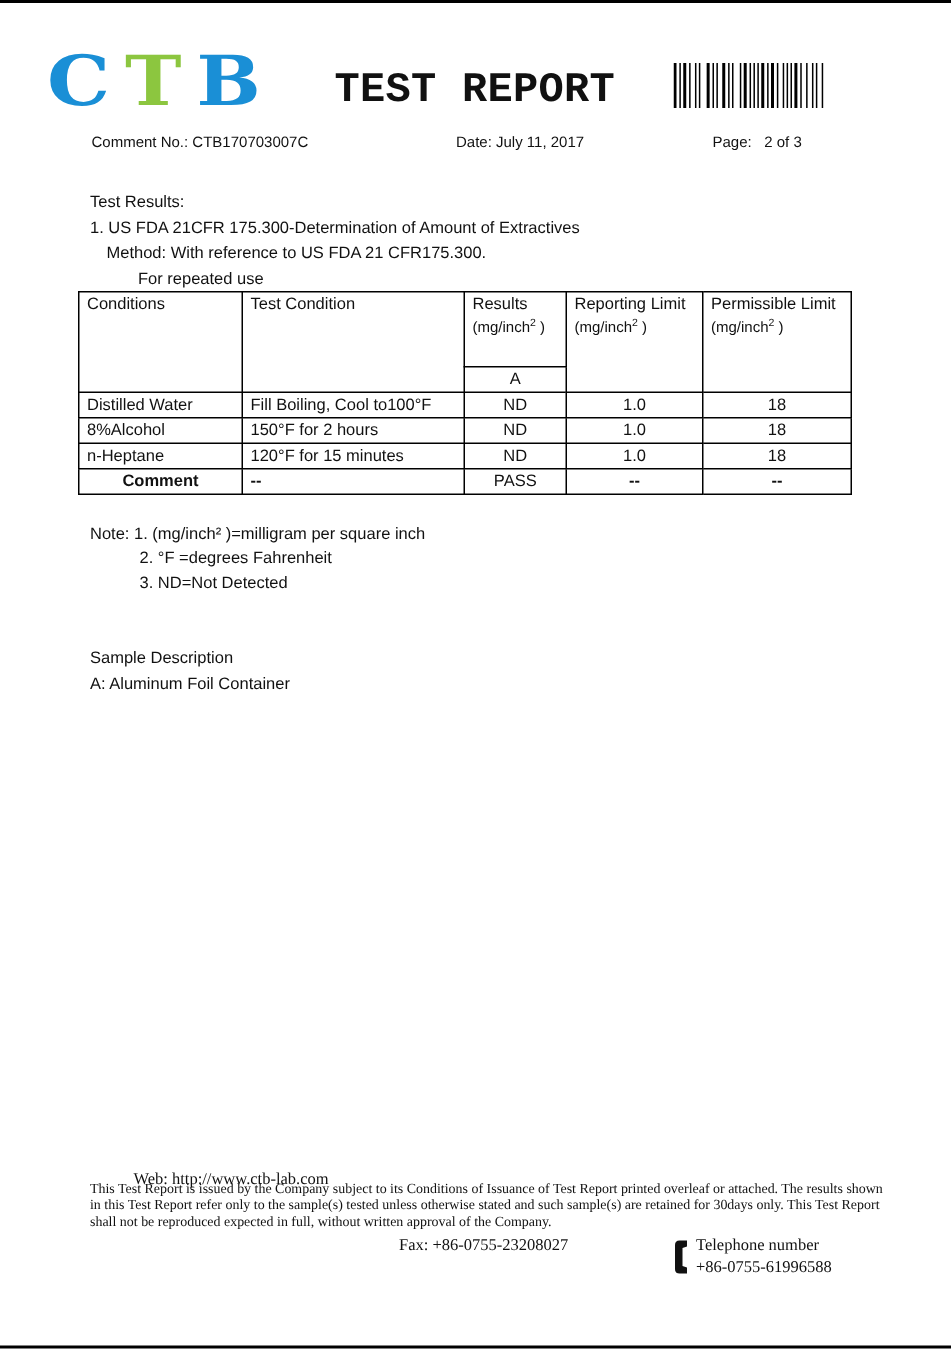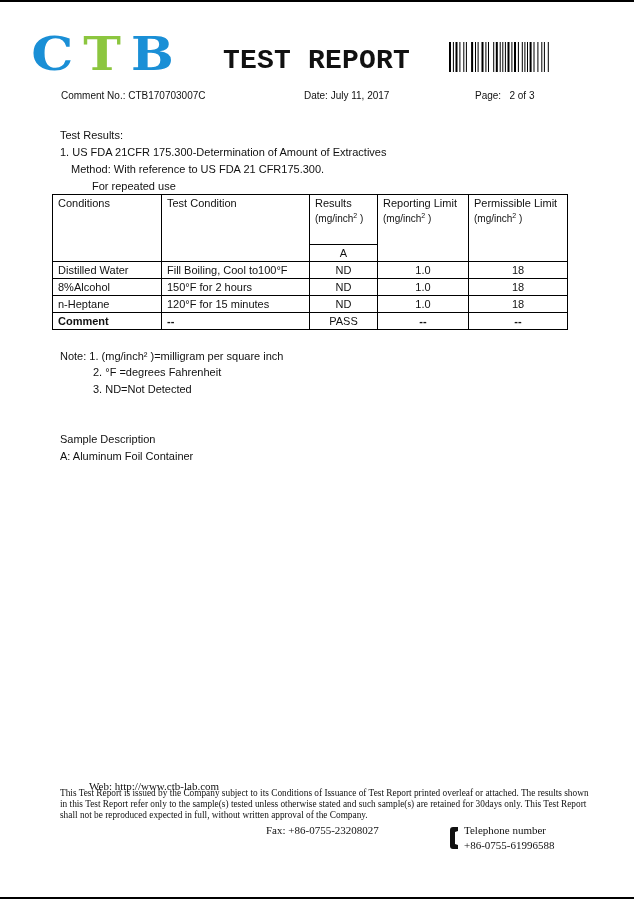--- a/index.html
+++ b/index.html
@@ -125,21 +125,21 @@
     <td class="c">18</td>
   </tr>
   <tr>
     <td>n-Heptane</td>
     <td>120°F for 15 minutes</td>
     <td class="c">ND</td>
     <td class="c">1.0</td>
     <td class="c">18</td>
   </tr>
   <tr>
-    <td style="font-weight:bold;">Comment</td>
+    <td style="font-weight:bold;text-align:center;">Comment</td>
     <td style="font-weight:bold;">--</td>
     <td class="c">PASS</td>
     <td class="c" style="font-weight:bold;">--</td>
     <td class="c" style="font-weight:bold;">--</td>
   </tr>
 </tbody>
   </table>
 
 <div class="txt" style="left:60px; top:350px;">Note: 1. (mg/inch² )=milligram per square inch</div>
 <div class="txt" style="left:93px; top:366px;">2. °F =degrees Fahrenheit</div>

